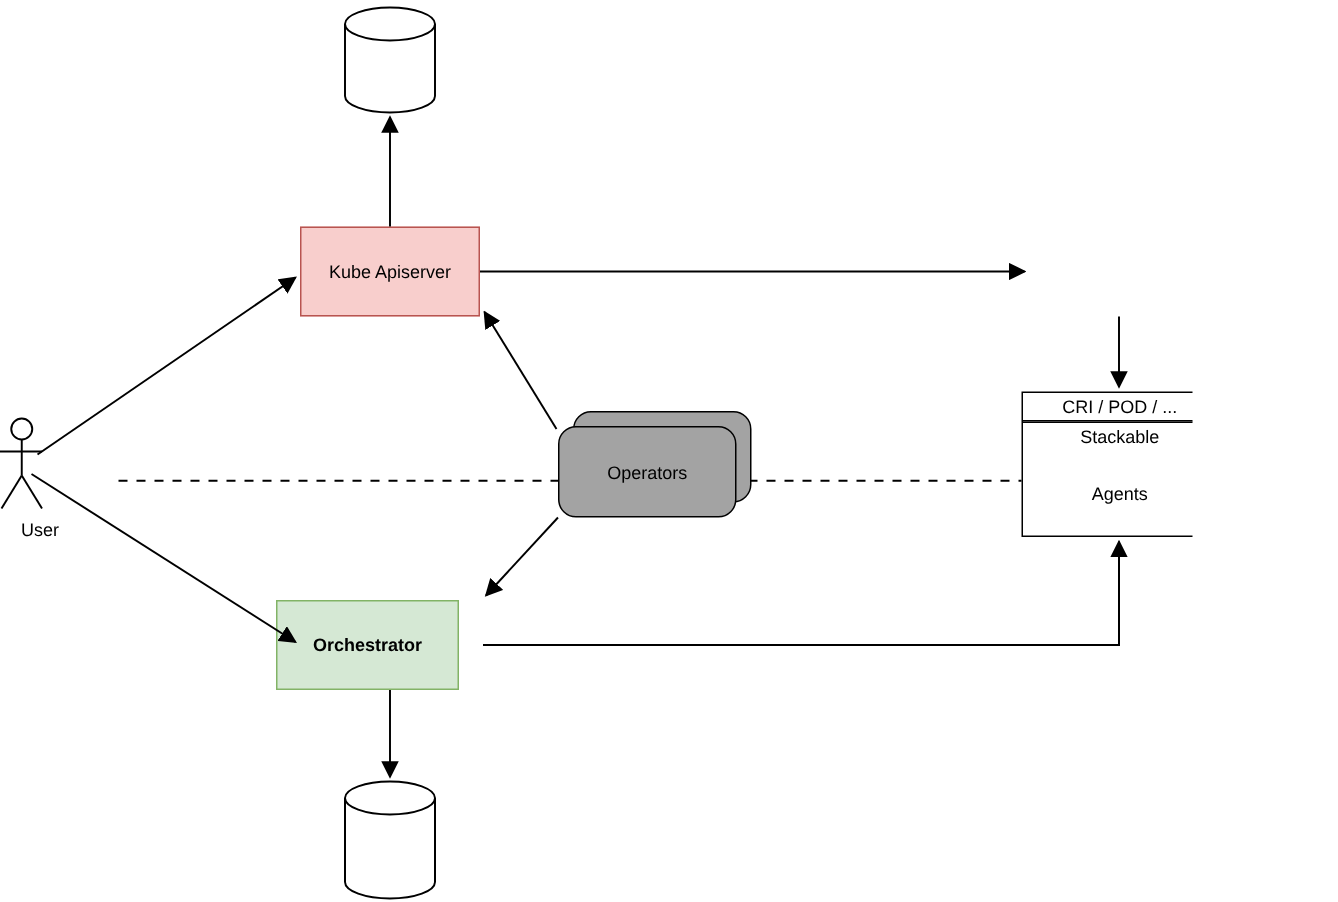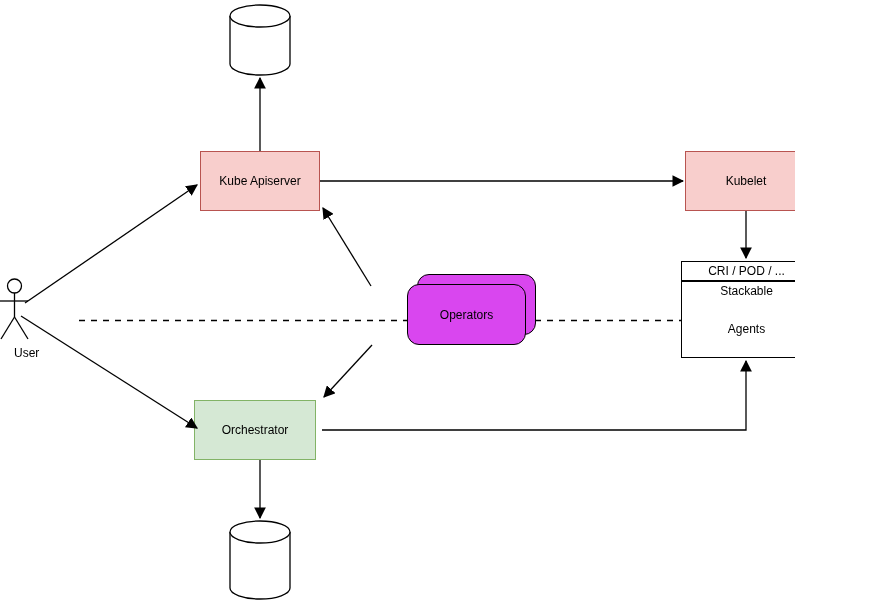--- a/index.html
+++ b/index.html
@@ -27,26 +27,26 @@
     position: absolute;
     box-sizing: border-box;
     display: flex;
     align-items: center;
     justify-content: center;
     text-align: center;
     z-index: 2;
   }
   .box-pink   { background: #f8cecc; border: 1.3px solid #b85450; }
   .box-green  { background: #d5e8d4; border: 1.3px solid #82b366; }
-  .box-plain  { background: #d946ef; border: 1.3px solid #000000; margin-left: 35px; }
+  .box-plain  { background: #a3a3a3; border: 1.3px solid #000000; }
   .rounded    { border-radius: 12px; }
 
   #kube-apiserver { left: 200px; top: 151px; width: 120px; height: 60px; }
   #kubelet        { left: 685px; top: 151px; width: 122px; height: 60px; }
-  #orchestrator   { left: 194px; top: 400px; width: 122px; height: 60px; }
+  #orchestrator   { left: 184px; top: 400px; width: 122px; height: 60px; font-weight: bold; }
 
   #operators-back  { left: 382px; top: 274px; width: 119px; height: 61px; }
   #operators-front { left: 372px; top: 284px; width: 119px; height: 61px; }
 
   #agents-box {
     left: 681px; top: 261px; width: 131px; height: 97px;
     background: #ffffff; border: 1.3px solid #000000;
     display: flex; flex-direction: column;
     align-items: stretch; justify-content: center;
     padding: 0;
@@ -74,23 +74,20 @@
 <div id="canvas">
 
   <svg id="bg-layer" class="layer">
     <line x1="79" y1="320.5" x2="892" y2="320.5" stroke="#000000" stroke-width="1.3" stroke-dasharray="6,6"></line>
   </svg>
 
   <div id="kube-apiserver" class="node box-pink node-layer">
     <span>Kube Apiserver</span>
   </div>
 
-  <div id="kubelet" class="node box-pink node-layer">
-    <span>Kubelet</span>
-  </div>
 
   <div id="orchestrator" class="node box-green node-layer">
     <span>Orchestrator</span>
   </div>
 
   <div id="operators-back" class="node box-plain rounded node-layer"></div>
   <div id="operators-front" class="node box-plain rounded node-layer">
     <span>Operators</span>
   </div>
 

